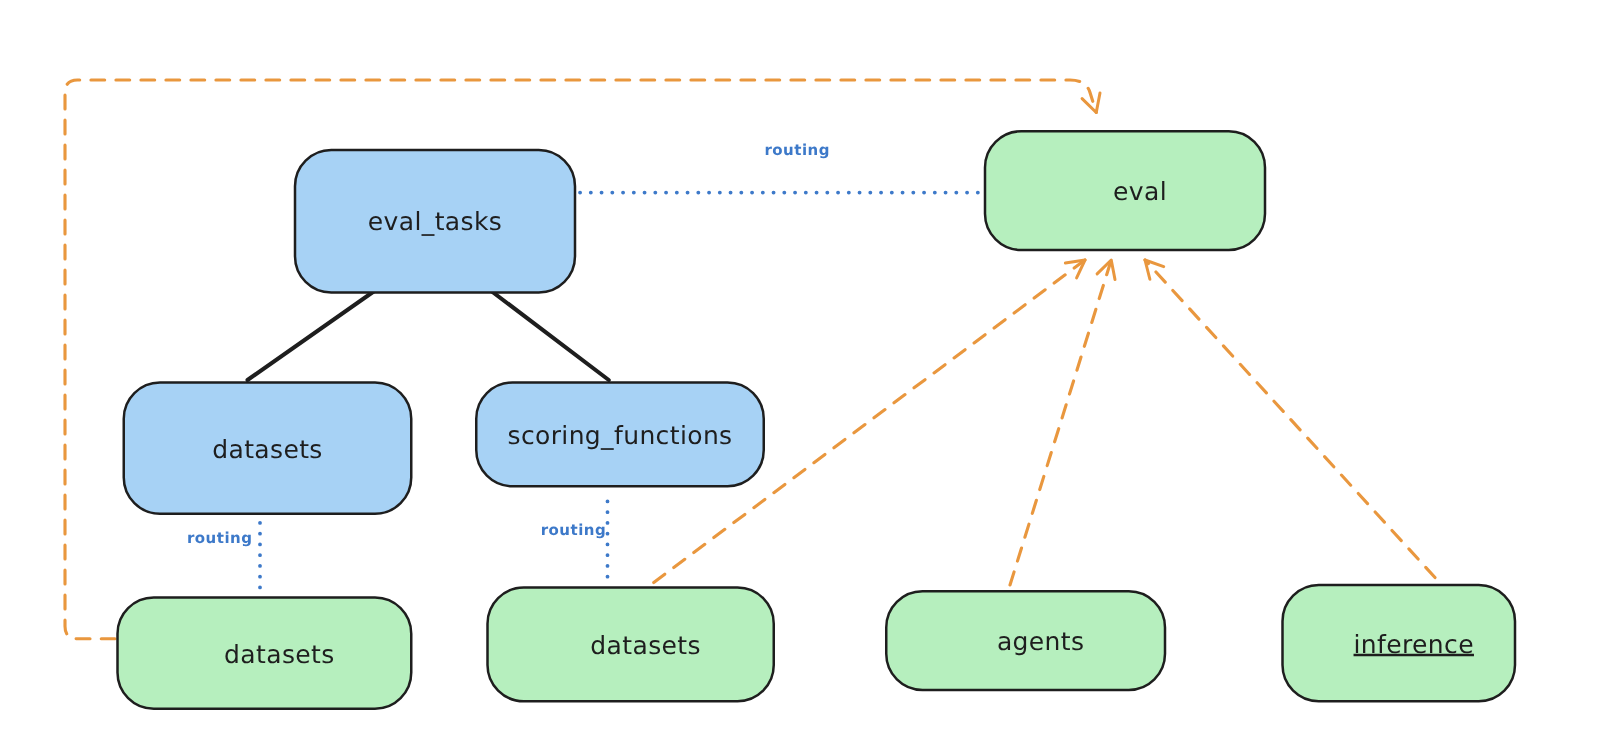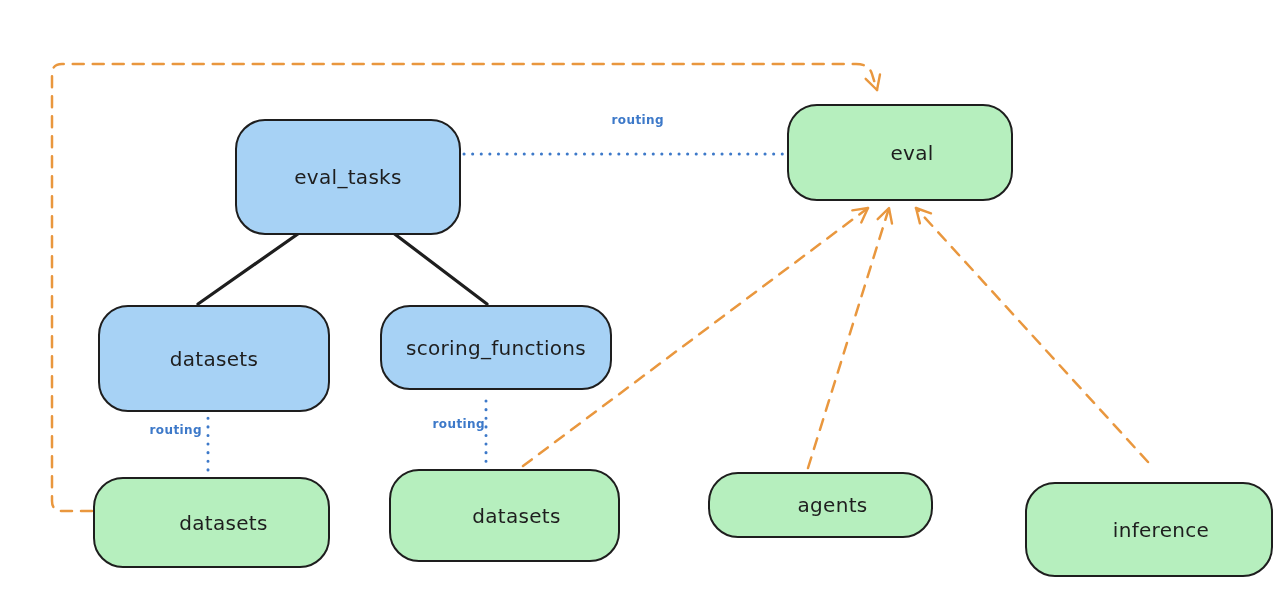--- a/index.html
+++ b/index.html
@@ -71,22 +71,22 @@
   }
   .node.blue  { background: var(--box-blue,  #a7d2f5); }
   .node.green { background: var(--box-green, #b6efbe); padding-left: 24px; }
 
   #node-eval-tasks        { left: 235px; top: 119px; width: 226px; height: 116px; }
   #node-eval              { left: 787px; top: 104px; width: 226px; height: 97px; }
   #node-datasets          { left:  98px; top: 305px; width: 232px; height: 107px; }
   #node-scoring-functions { left: 380px; top: 305px; width: 232px; height: 85px; }
   #node-datasetio         { left:  93px; top: 477px; width: 237px; height: 91px; }
   #node-scoring           { left: 389px; top: 469px; width: 231px; height: 93px; }
-  #node-agents            { left: 708px; top: 472px; width: 225px; height: 66px; }
-  #node-inference         { left: 1025px; top: 482px; width: 248px; height: 95px; }
+  #node-agents            { left: 708px; top: 472px; width: 225px; height: 81px; }
+  #node-inference         { left: 1025px; top: 467px; width: 188px; height: 95px; text-decoration: underline; }
 
   .routing-label {
     position: absolute;
     width: 90px;
     text-align: right;
     font-size: 12px;
     font-weight: 600;
     color: var(--routing-blue, #3d79c9);
     letter-spacing: 0.4px;
   }

